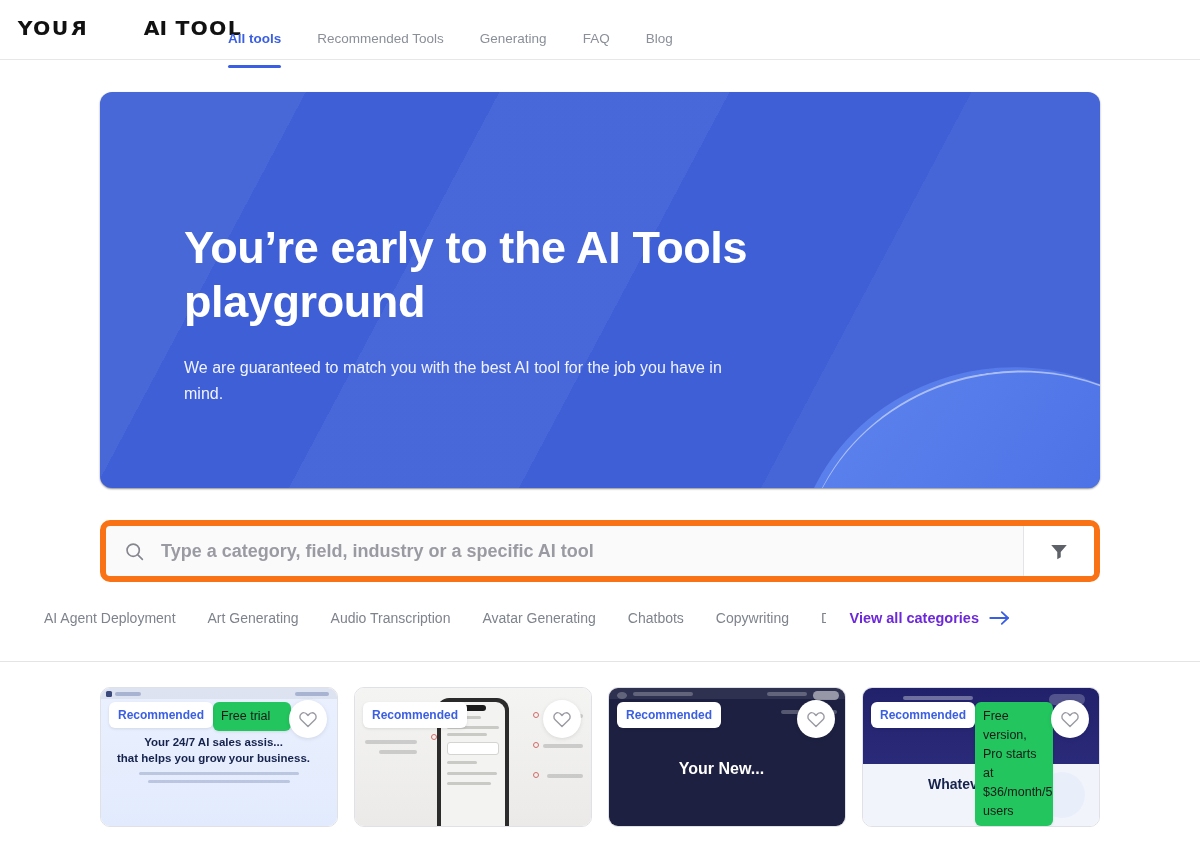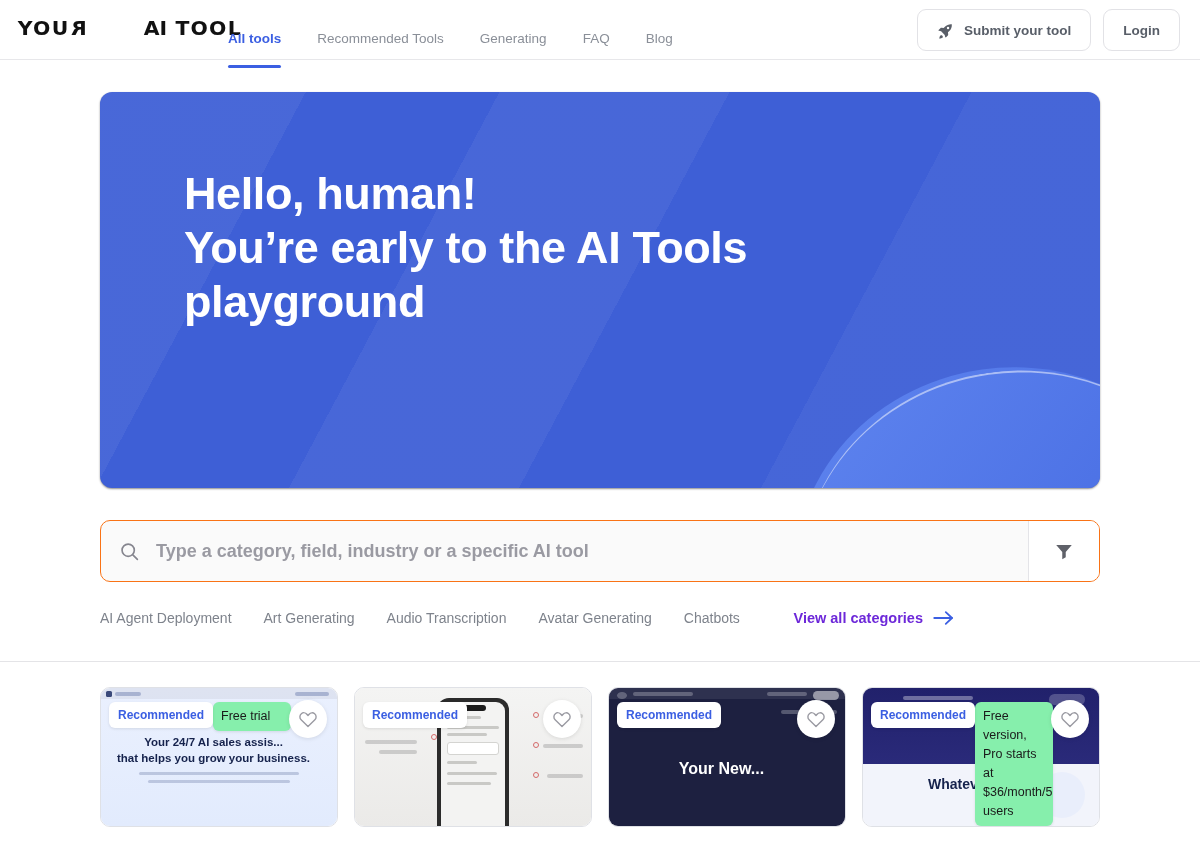--- a/index.html
+++ b/index.html
@@ -150,21 +150,21 @@
     font-size: 16px;
     line-height: 26px;
     max-width: 580px;
   }
 
   
   .search-wrap { width: 1200px; padding: 32px 100px 0 100px; }
   .search-bar {
     position: relative;
     height: 62px;
-    border: 1px solid #f97316;
+    border: 6px solid #f97316;
     border-radius: 10px;
     background: #fafafa;
     display: flex;
     align-items: center;
     overflow: hidden;
   }
   .search-icon { margin: 0 14px 0 18px; flex: 0 0 auto; display:block; }
   .search-input {
     flex: 1 1 auto;
     border: 0;
@@ -186,21 +186,21 @@
     background: #ffffff;
     display: flex;
     align-items: center;
     justify-content: center;
     cursor: pointer;
   }
 
   
   .cats-wrap {
     width: 1055px;
-    padding: 0 100px;
+    padding: 0 44px;
     margin-top: 14px;
     height: 44px;
     display: flex;
     align-items: center;
   }
   .cats-scroll {
     position: relative;
     flex: 1 1 auto;
     height: 44px;
     display: flex;
@@ -312,21 +312,21 @@
     padding: 6px 9px;
     border-radius: 6px;
     box-shadow: 0 1px 3px rgba(0,0,0,0.10);
     white-space: nowrap;
     z-index: 4;
   }
   .badge-price {
     position: absolute;
     left: 112px; top: 14px;
     width: 78px;
-    background: #86efac;
+    background: #22c55e;
     color: #1a1a1a;
     font-size: 12.5px;
     line-height: 19px;
     font-weight: 400;
     padding: 5px 8px;
     border-radius: 6px;
     box-shadow: 0 1px 3px rgba(0,0,0,0.10);
     z-index: 3;
   }
   .fav-btn {
@@ -361,44 +361,32 @@
         <span>Generating</span>
       </div>
     <div class="nav-item">
         <span>FAQ</span>
       </div>
     <div class="nav-item">
         <span>Blog</span>
       </div>
   </nav>
 
-  <div class="header-right">
-    <button class="btn-outline">
-      <svg class="rocket" viewBox="0 0 24 24" aria-hidden="true">
-        <path d="M20.9 3.1c-3.6-.4-7.2 1-9.7 3.5L9.4 8.5l-3.2-.3c-.5 0-1 .1-1.4.5L2.3 11.2c-.4.4-.2 1.1.4 1.2l3.1.7 5.1 5.1.7 3.1c.1.6.8.8 1.2.4l2.5-2.5c.4-.4.5-.9.5-1.4l-.3-3.2 1.9-1.8c2.5-2.5 3.9-6.1 3.5-9.7 0-.3-.2-.5-.5-.6z" fill="#5a5f68"></path>
-        <circle cx="15.6" cy="8.4" r="1.7" fill="#ffffff"></circle>
-        <path d="M4.6 19.4c.9-.9 2.2-.9 3 0 .9.9.9 2.2 0 3-.7.7-3.9 1.3-4.2 1-.3-.3.4-3.3 1.2-4z" fill="#5a5f68"></path>
-      </svg>
-      <span>Submit your tool</span>
-    </button>
-    <button class="btn-outline">
-      <span>Login</span>
-    </button>
-  </div>
 </div>
 
 <div class="hero-wrap">
   <div class="hero">
     <div class="hero-swoosh"></div>
     <div class="hero-content">
       <h1 class="hero-title">
-        <span>Hello, human!</span><br>
+        <br>
         <span>You’re early to the AI Tools</span><br>
         <span>playground</span>
       </h1>
+      <p class="hero-sub">We are guaranteed to match you with the best AI tool for the job you have in mind.</p>
     </div>
   </div>
 </div>
 
 <div class="search-wrap">
   <div class="search-bar">
     <svg class="search-icon" width="21" height="21" viewBox="0 0 24 24" fill="none" aria-hidden="true">
       <circle cx="10.5" cy="10.5" r="7" stroke="#86868f" stroke-width="1.9"></circle>
       <line x1="15.8" y1="15.8" x2="21" y2="21" stroke="#86868f" stroke-width="1.9" stroke-linecap="round"></line>
     </svg>

